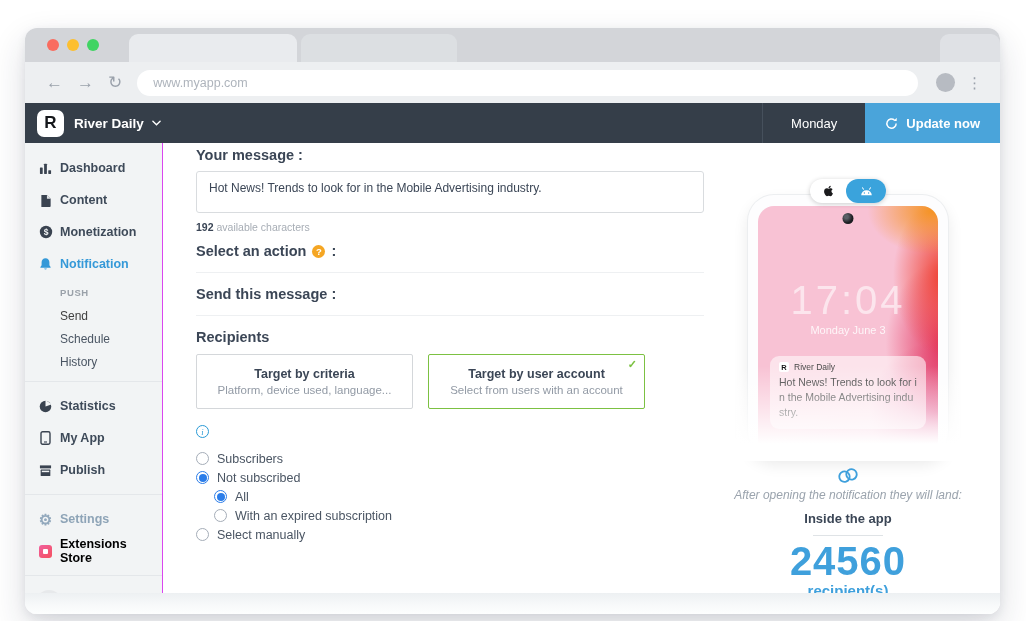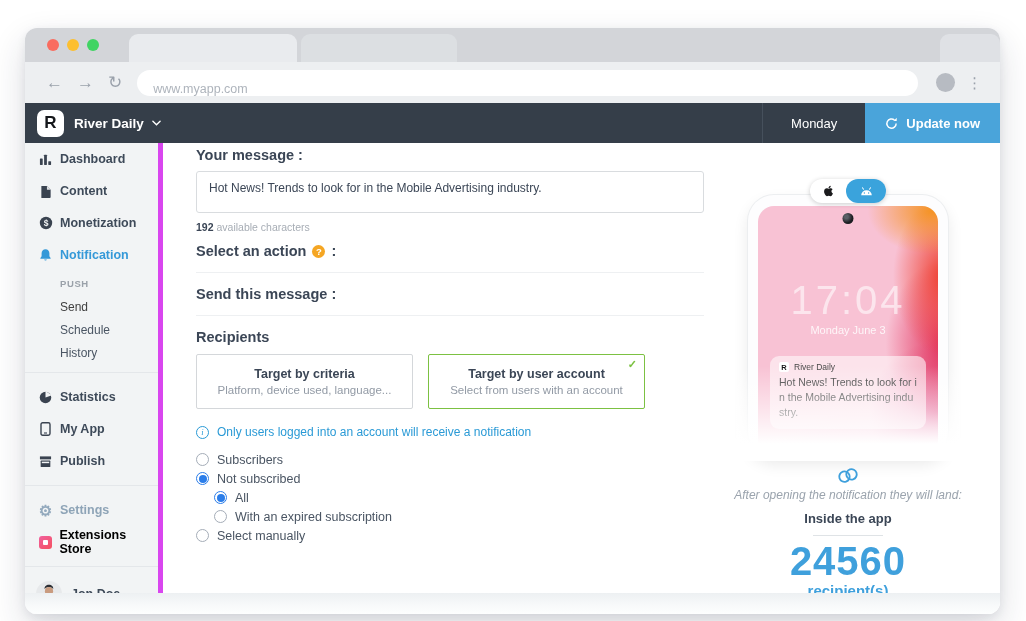--- a/index.html
+++ b/index.html
@@ -13,37 +13,37 @@
   .light { width:12px; height:12px; border-radius:50%; }
   .light.red{background:#f96c5f;} .light.yellow{background:#fcbf2f;} .light.green{background:#40d463;}
   .tab { position:absolute; top:6px; height:28px; border-radius:9px 9px 0 0; }
   .tab.active { left:104px; width:168px; background:#e9ebee; }
   .tab.t2 { left:276px; width:156px; background:#dcdfe2; }
   .tab.t3 { right:0; width:60px; background:#dfe1e5; }
 
   .toolbar { height:41px; background:#edeff1; display:flex; align-items:center; padding:0 14px; }
   .navbtn { color:#9aa1ab; font-size:17px; line-height:1; padding:0 7px; cursor:default; }
   .urlbar { flex:1; height:26px; background:#fff; border-radius:13px; margin:0 10px 0 8px;
-            display:flex; align-items:flex-end; padding:0 16px; color:#aeb4bc; font-size:12.5px; }
+            display:flex; align-items:center; padding:0 16px; color:#aeb4bc; font-size:12.5px; }
   .tb-avatar { width:19px; height:19px; border-radius:50%; background:#b7bbc2; margin:0 8px; }
   .menu-dots { color:#9aa1ab; font-size:15px; letter-spacing:0; padding:0 4px; }
 
   
   .appbar { height:40px; background:#353e49; display:flex; align-items:center; color:#fff; }
   .logo { width:27px; height:27px; background:#fff; border-radius:7px; margin-left:12px;
           display:grid; place-items:center; color:#15171b; font-weight:800; font-size:17px; }
   .app-switcher { display:flex; align-items:center; gap:8px; margin-left:10px; height:100%; }
   .app-name { font-size:13.5px; font-weight:700; }
   .spacer { flex:1; }
   .preview-btn { height:100%; display:flex; align-items:center; padding:0 28px; font-size:13px; border-left:1px solid #46505c; }
   .update-btn { height:100%; display:flex; align-items:center; gap:8px; padding:0 20px; background:#4aa4da; font-size:13px; font-weight:700; }
 
   
   .page { display:flex; height:471px; position:relative; background:#fff; }
-  .sidebar { width:138px; background:#f2f4f5; border-right:5px solid #d946ef; flex:none; }
+  .sidebar { width:138px; background:#f2f4f5; border-right:1px solid #d946ef; padding-top:9px; flex:none; }
   .side-item { display:flex; align-items:center; gap:7px; height:32px; padding-left:13px;
                font-size:12.5px; color:#3e4a59; font-weight:700; cursor:default; }
   .side-item .ic { width:15px; display:grid; place-items:center; }
   .side-item.active { color:#3599d8; }
   .push-title { height:24px; display:flex; align-items:center; padding-left:35px; font-size:9.5px;
                 letter-spacing:.6px; color:#9aa1a9; font-weight:700; }
   .sub-item { height:23px; display:flex; align-items:center; padding-left:35px; font-size:12px; color:#4a5563; }
   .sub-item.active { color:#404040; }
   .side-div { border-top:1px solid #e4e7ea; margin:8px 0; }
   .side-item.muted { color:#8ea4b7; }
@@ -325,21 +325,20 @@
           </div>
           <div class="card selected">
             <span class="check">✓</span>
             <div class="t">Target by user account</div>
             <div class="s">Select from users with an account</div>
           </div>
         </div>
 
         <div class="info-row">
           <span class="info-ic">i</span>
-          <span>Only users logged into an account will receive a notification</span>
         </div>
 
         <div class="opts">
           <label class="opt">
             <span class="radio"></span>
             <span>Subscribers</span>
           </label>
           <label class="opt">
             <span class="radio sel"></span>
             <span>Not subscribed</span>

